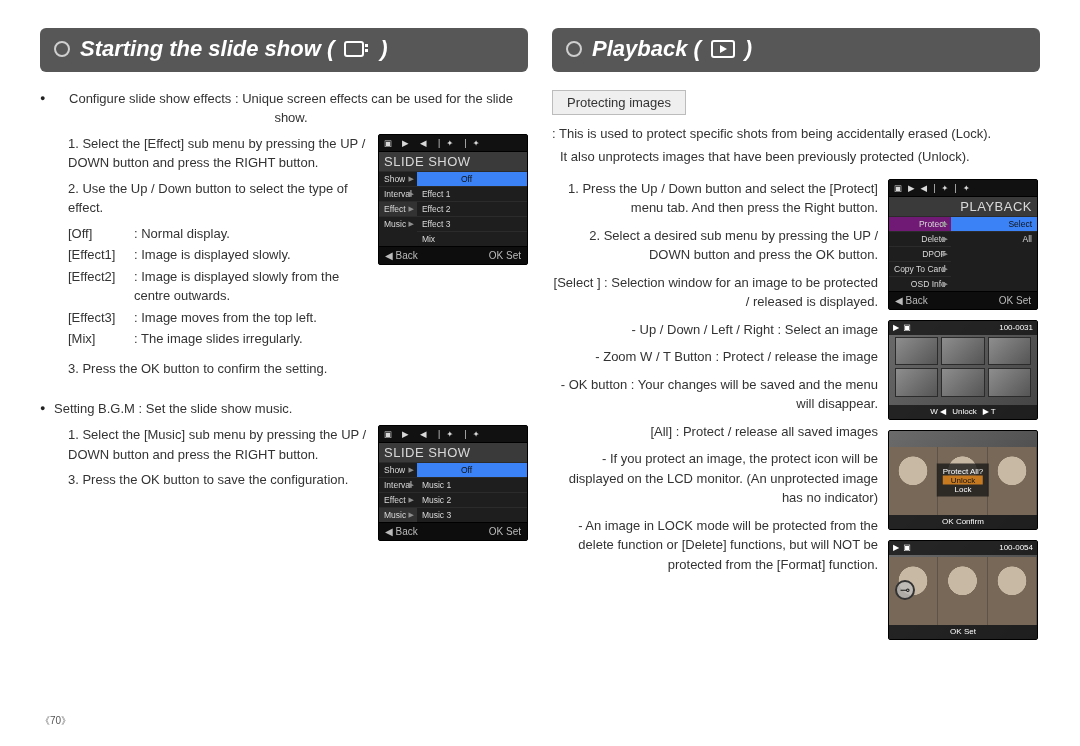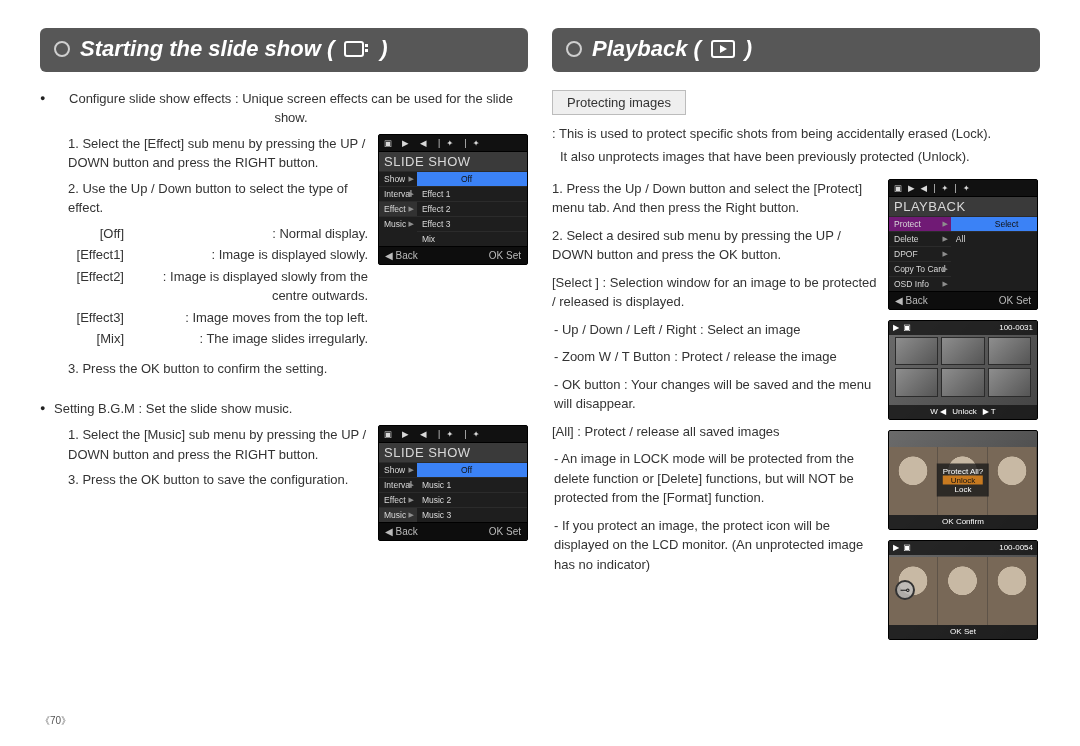--- a/index.html
+++ b/index.html
@@ -34,26 +34,26 @@
   }
   .banner .iconbox {
     display: inline-flex; align-items: center; gap: 2px;
   }
   .banner svg { fill: #fff; }
   .bullet { font-size: 13px; line-height: 1.45; margin: 0 0 6px 0; padding-left: 14px; position: relative; }
   .bullet::before { content: "●"; position: absolute; left: 0; top: 2px; font-size: 9px; color: #222; }
   .section { margin-bottom: 16px; }
   .indent { margin-left: 28px; font-size: 13px; line-height: 1.5; }
   .step { margin-bottom: 6px; }
-  .defrow { display: flex; margin-bottom: 2px; text-align: right; }
+  .defrow { display: flex; gap: 10px; margin-bottom: 2px; }
   .defrow .k { width: 56px; flex: 0 0 auto; }
   .defrow .v { flex: 1; }
   .twoup { display: flex; gap: 10px; align-items: flex-start; }
   .twoup .textpart { flex: 1; }
-  .split { display: flex; gap: 10px; }
+  .split { display: flex; gap: 10px; text-align: right; }
   .split .textpart { flex: 1; }
   .rightfigs { width: 152px; flex: 0 0 auto; display: flex; flex-direction: column; gap: 10px; }
 
   
   .lcd {
     width: 150px;
     background: #1e1e1e;
     color: #d9d9d9;
     font-size: 8.5px;
     border: 1px solid #000;
@@ -251,22 +251,22 @@
       <div class="textpart rsteps">
         <div class="step">1. Press the Up / Down button and select the [Protect] menu tab. And then press the Right button.</div>
         <div class="step">2. Select a desired sub menu by pressing the UP / DOWN button and press the OK button.</div>
 
         <div class="step">[Select ] : Selection window for an image to be protected / released is displayed.</div>
         <div class="step sub">- Up / Down / Left / Right : Select an image</div>
         <div class="step sub">- Zoom W / T Button : Protect / release the image</div>
         <div class="step sub">- OK button : Your changes will be saved and the menu will disappear.</div>
 
         <div class="step">[All] : Protect / release all saved images</div>
+        <div class="step sub">- If you protect an image, the protect icon will be displayed on the LCD monitor. (An unprotected image has no indicator)</div>
         <div class="step sub">- An image in LOCK mode will be protected from the delete function or [Delete] functions, but will NOT be protected from the [Format] function.</div>
-        <div class="step sub">- If you protect an image, the protect icon will be displayed on the LCD monitor. (An unprotected image has no indicator)</div>
       </div>
 
       <div class="rightfigs">
 
         <div class="lcd">
           <div class="tabrow">
               <span>▣</span>
               <span>▶</span>
               <span>◀</span>
               <span>|</span>

